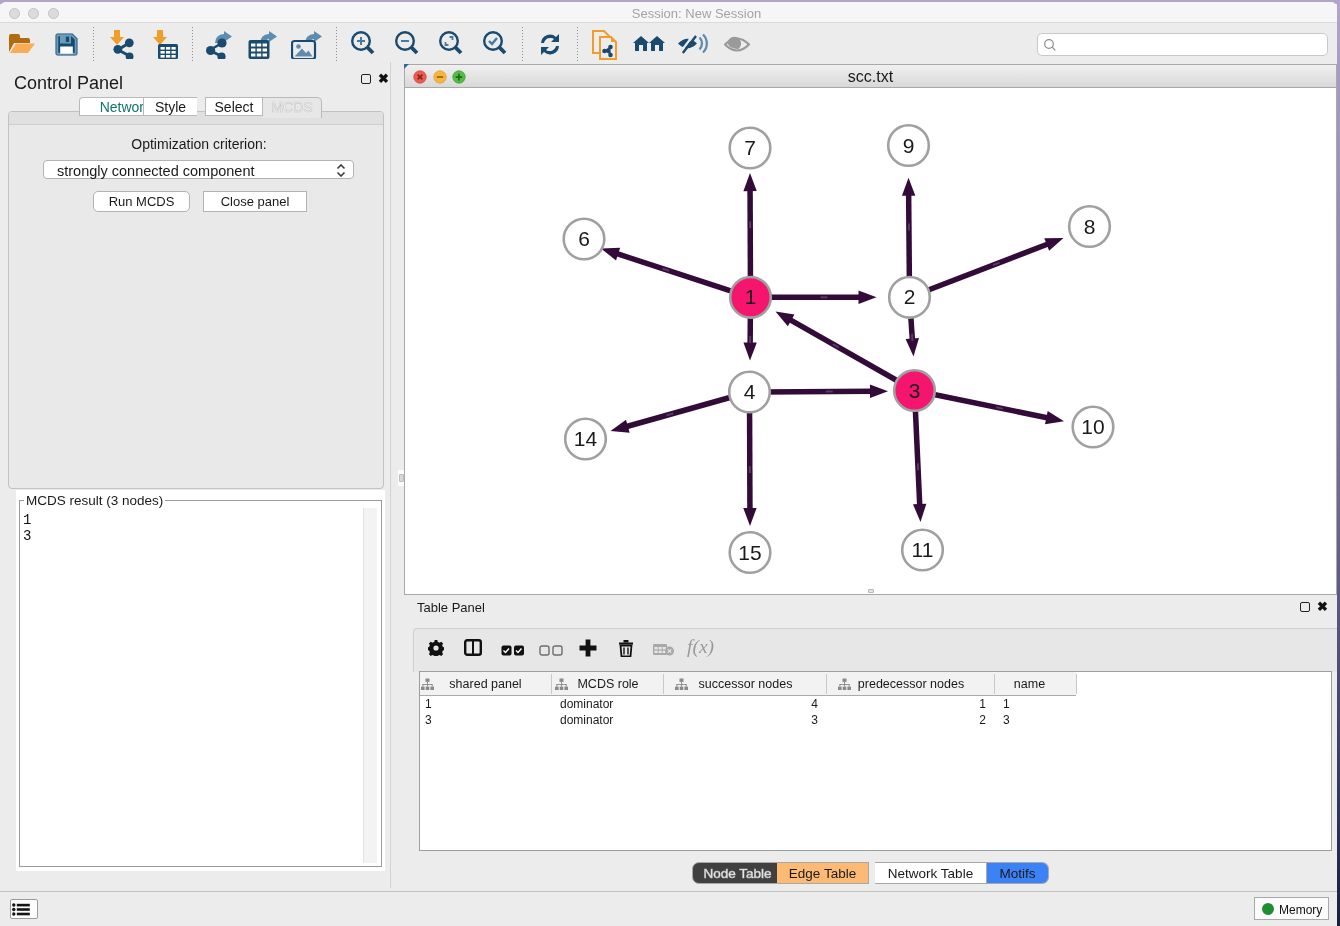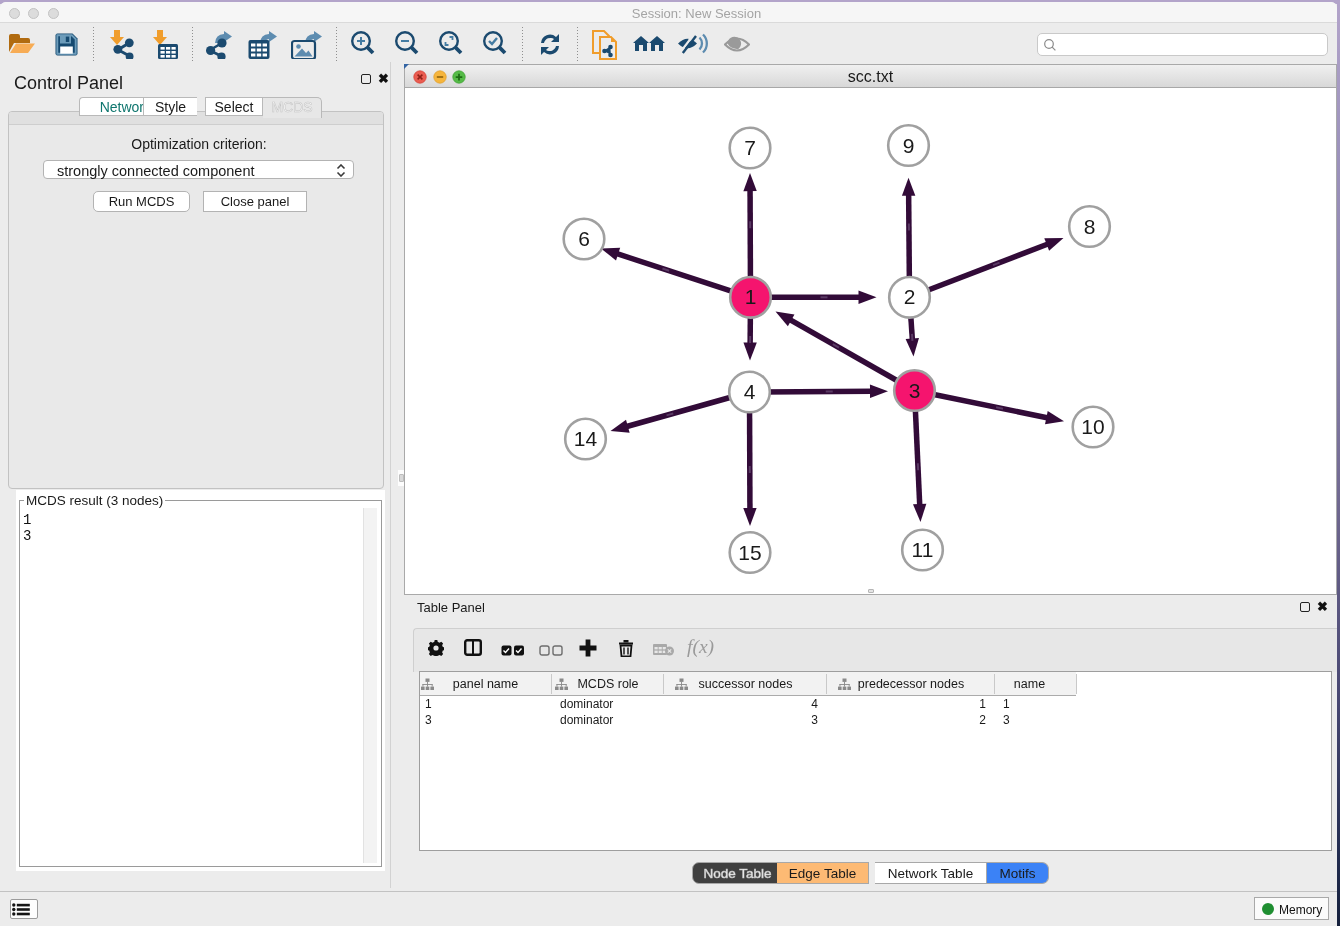--- a/index.html
+++ b/index.html
@@ -187,21 +187,21 @@
 <div class="abs" style="left:419px;top:671px;width:913px;height:180px;background:#fff;border:1px solid #9e9e9e;"></div>
 <div class="abs" style="left:420px;top:672px;width:656px;height:23px;background:#f2f2f2;"></div>
 
 <div class="abs" style="left:551px;top:674px;width:1px;height:20px;background:#c9c9c9;"></div>
 <div class="abs" style="left:663px;top:674px;width:1px;height:20px;background:#c9c9c9;"></div>
 <div class="abs" style="left:826px;top:674px;width:1px;height:20px;background:#c9c9c9;"></div>
 <div class="abs" style="left:994px;top:674px;width:1px;height:20px;background:#c9c9c9;"></div>
 <div class="abs" style="left:1076px;top:674px;width:1px;height:20px;background:#c9c9c9;"></div>
 <div class="abs" style="left:420px;top:695px;width:656px;height:1px;background:#ababab;"></div>
 
-<div class="abs hdr" style="left:419px;width:133px;">panel name</div>
+<div class="abs hdr" style="left:419px;width:133px;">shared panel</div>
 <div class="abs hdr" style="left:552px;width:112px;">MCDS role</div>
 <div class="abs hdr" style="left:664px;width:163px;">successor nodes</div>
 <div class="abs hdr" style="left:827px;width:168px;">predecessor nodes</div>
 <div class="abs hdr" style="left:995px;width:69px;">name</div>
 <style>
 .hdr { top:677px; text-align:center; font-size:12.5px; color:#1a1a1a; }
 .treeicon { position:absolute; top:678px; }
 </style>
 <svg class="treeicon" style="left:421px;" width="13" height="13" viewBox="0 0 13 13">
     <g fill="#8a8a8a">

